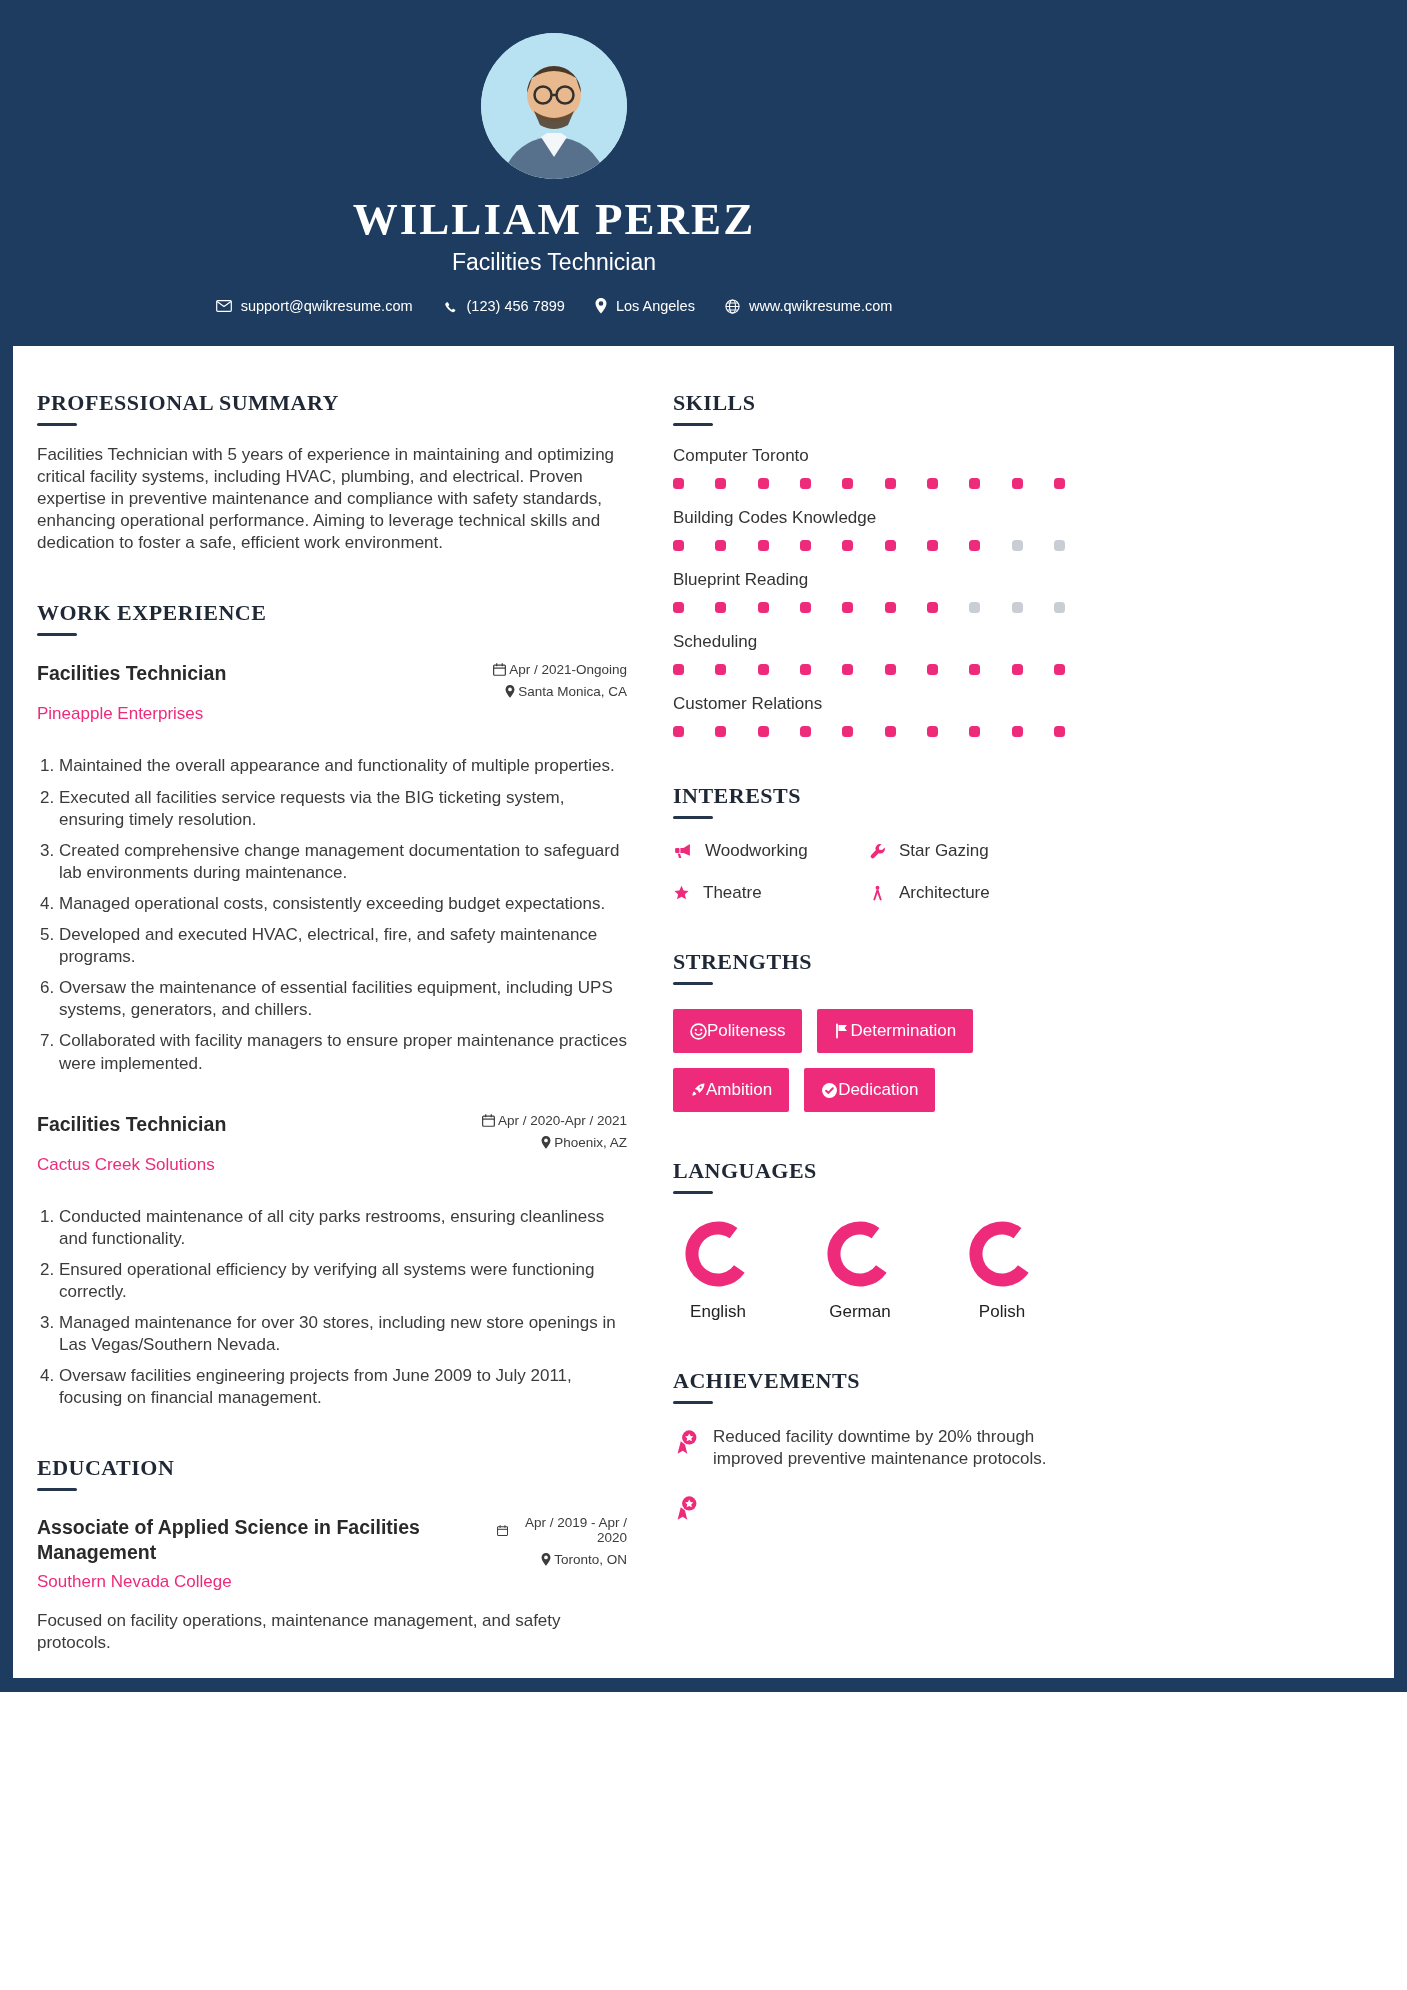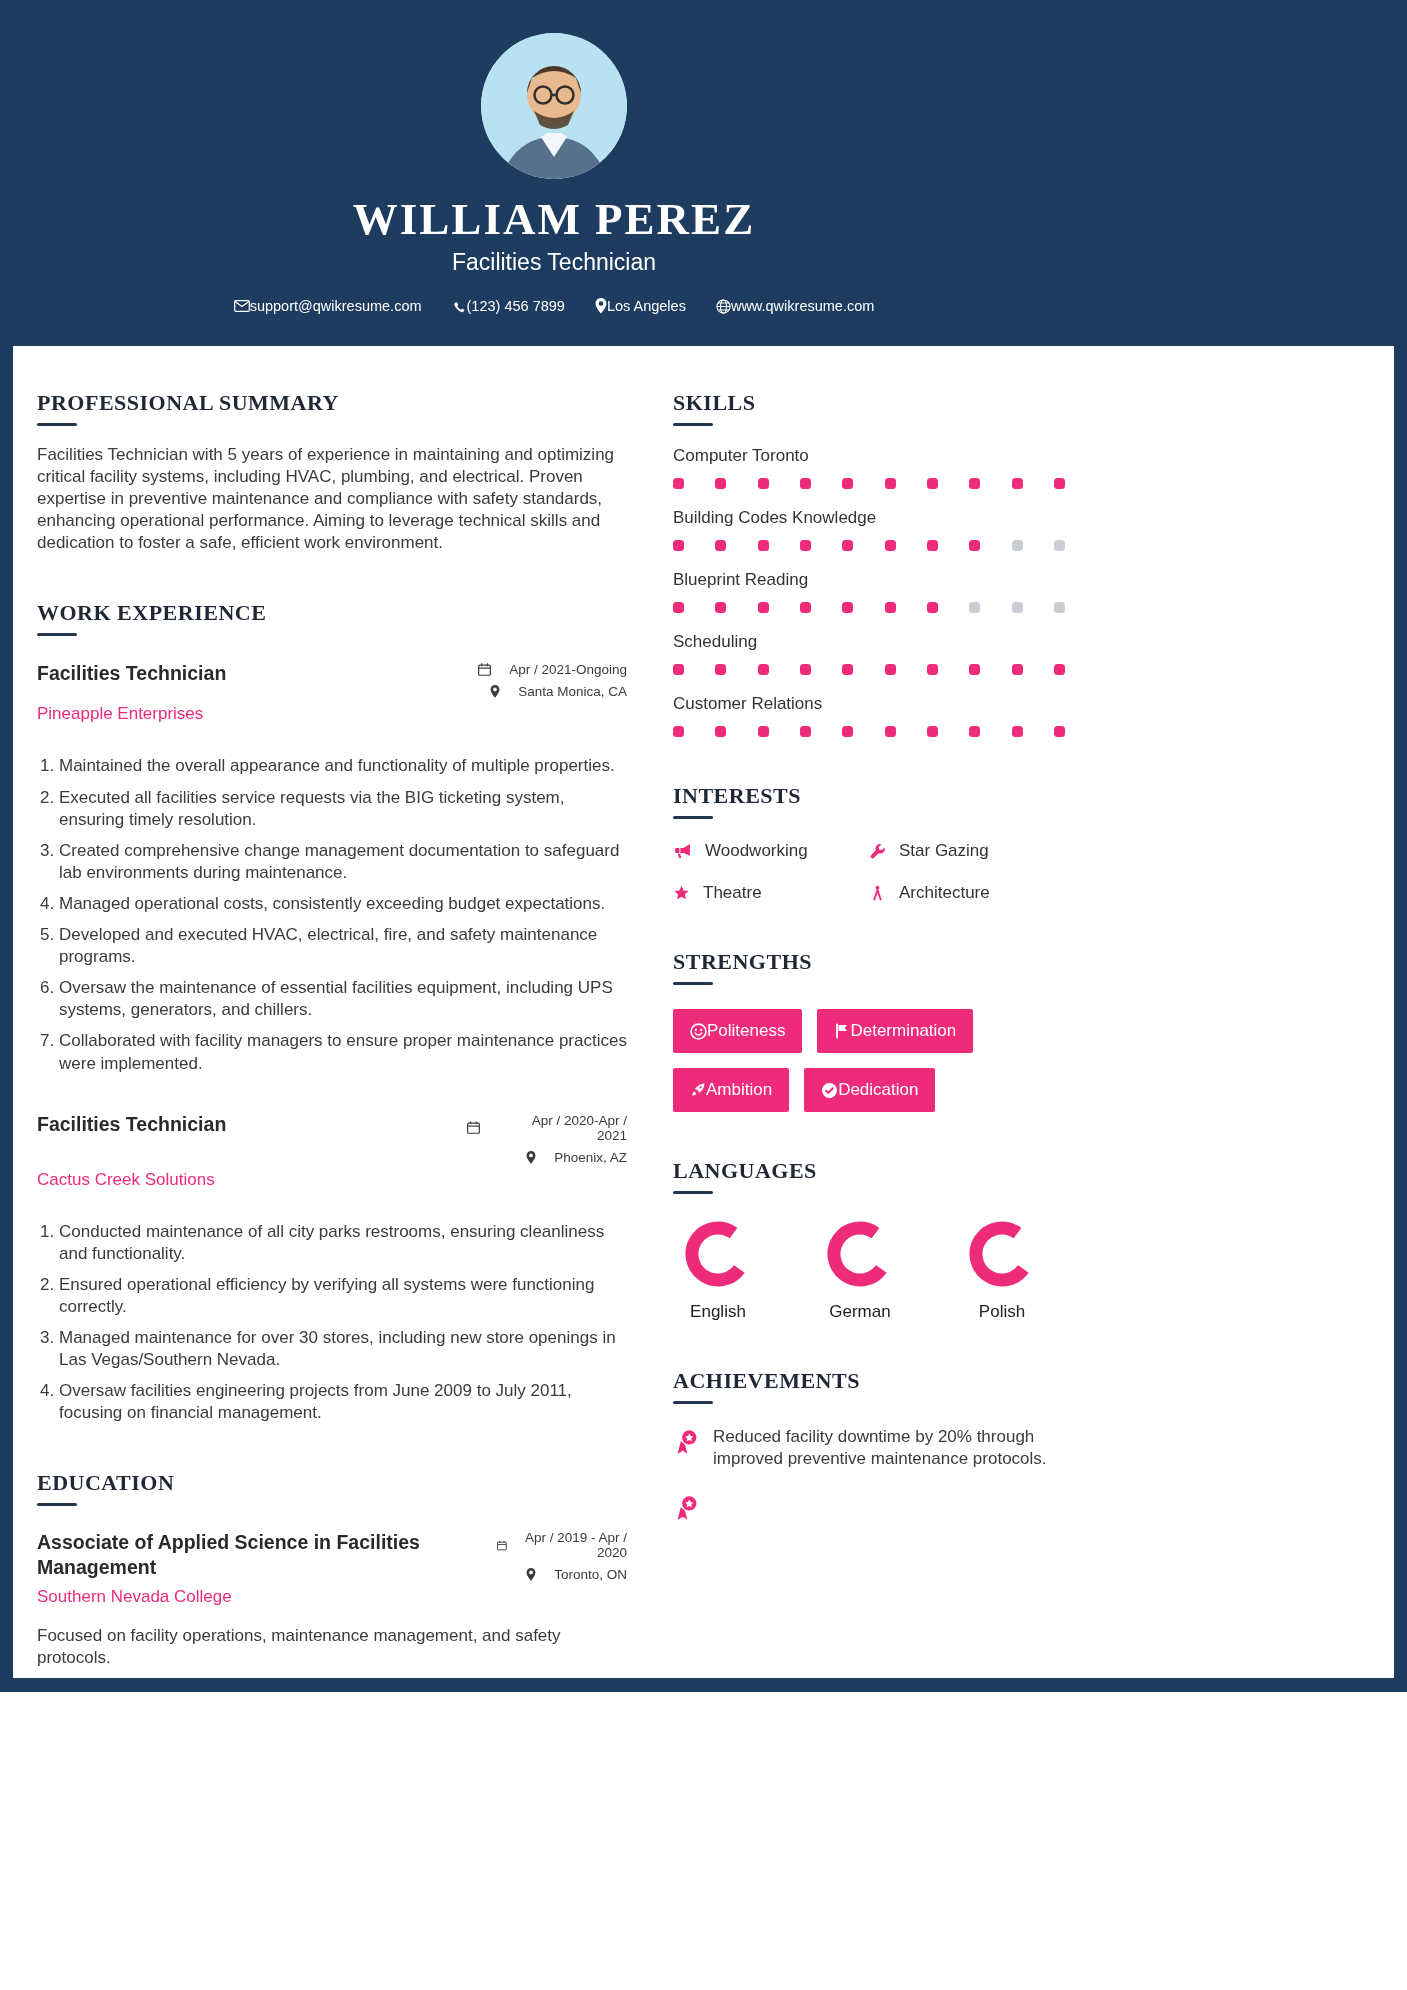--- a/index.html
+++ b/index.html
@@ -15,40 +15,40 @@
   .sheet{background:#fff;flex:1;display:flex;flex-direction:column;overflow:hidden;}
 
   
   .hero{background:var(--navy);color:#fff;padding:33px 0 32px 0;}
   .hero-inner{width:1082px;text-align:center;}
   .avatar-wrap{width:146px;height:146px;border-radius:50%;overflow:hidden;margin:0 auto;background:#b8e2f2;}
   .avatar-wrap svg{display:block;}
   .hero h1{font-family:"Liberation Serif",serif;font-size:45px;font-weight:700;letter-spacing:2px;margin-top:14px;}
   .hero .role{font-size:23px;font-weight:400;margin-top:4px;}
   .contacts{margin-top:22px;display:flex;justify-content:center;gap:30px;font-size:14.5px;}
-  .contact{display:flex;align-items:center;text-align:center;}
+  .contact{display:flex;align-items:center;gap:9px;text-align:center;}
   .contact svg{flex:0 0 auto;}
 
   
   .content{display:flex;width:1082px;padding:44px 0 0 24px;}
   .col-left{width:590px;}
   .col-right{width:392px;margin-left:46px;}
 
   h2.sec{font-family:"Liberation Serif",serif;font-size:22px;font-weight:700;color:var(--heading);letter-spacing:.5px;margin-bottom:10px;}
   h2.sec::after{content:"";display:block;width:40px;height:3px;background:#25364c;margin-top:7px;border-radius:2px;}
 
   .summary p{font-size:17px;line-height:1.3;margin-top:18px;}
   .section{margin-bottom:46px;}
 
   
   .job{margin-top:26px;}
   .job-head{display:flex;justify-content:space-between;align-items:flex-start;}
   .job-title{font-size:19.5px;font-weight:700;color:#2a2a2a;}
   .job-meta{display:flex;flex-direction:column;gap:7px;font-size:13.5px;color:#3c3c3c;max-width:160px;}
-  .meta-row{display:flex;justify-content:flex-end;align-items:center;gap:18px;text-align:right;}
+  .meta-row{display:flex;justify-content:flex-end;align-items:center;gap:3px;text-align:right;}
   .company{color:var(--accent);font-size:17px;margin-top:5px;}
   ol.bullets{margin-top:31px;padding-left:22px;}
   ol.bullets li{font-size:17px;line-height:1.3;margin-bottom:9px;}
 
   
   .edu-head{display:flex;justify-content:space-between;align-items:flex-start;margin-top:24px;}
   .edu-title{font-size:19.5px;font-weight:700;color:#2a2a2a;width:420px;line-height:1.25;}
   .edu-desc{font-size:17px;line-height:1.3;margin-top:18px;}
 
   

